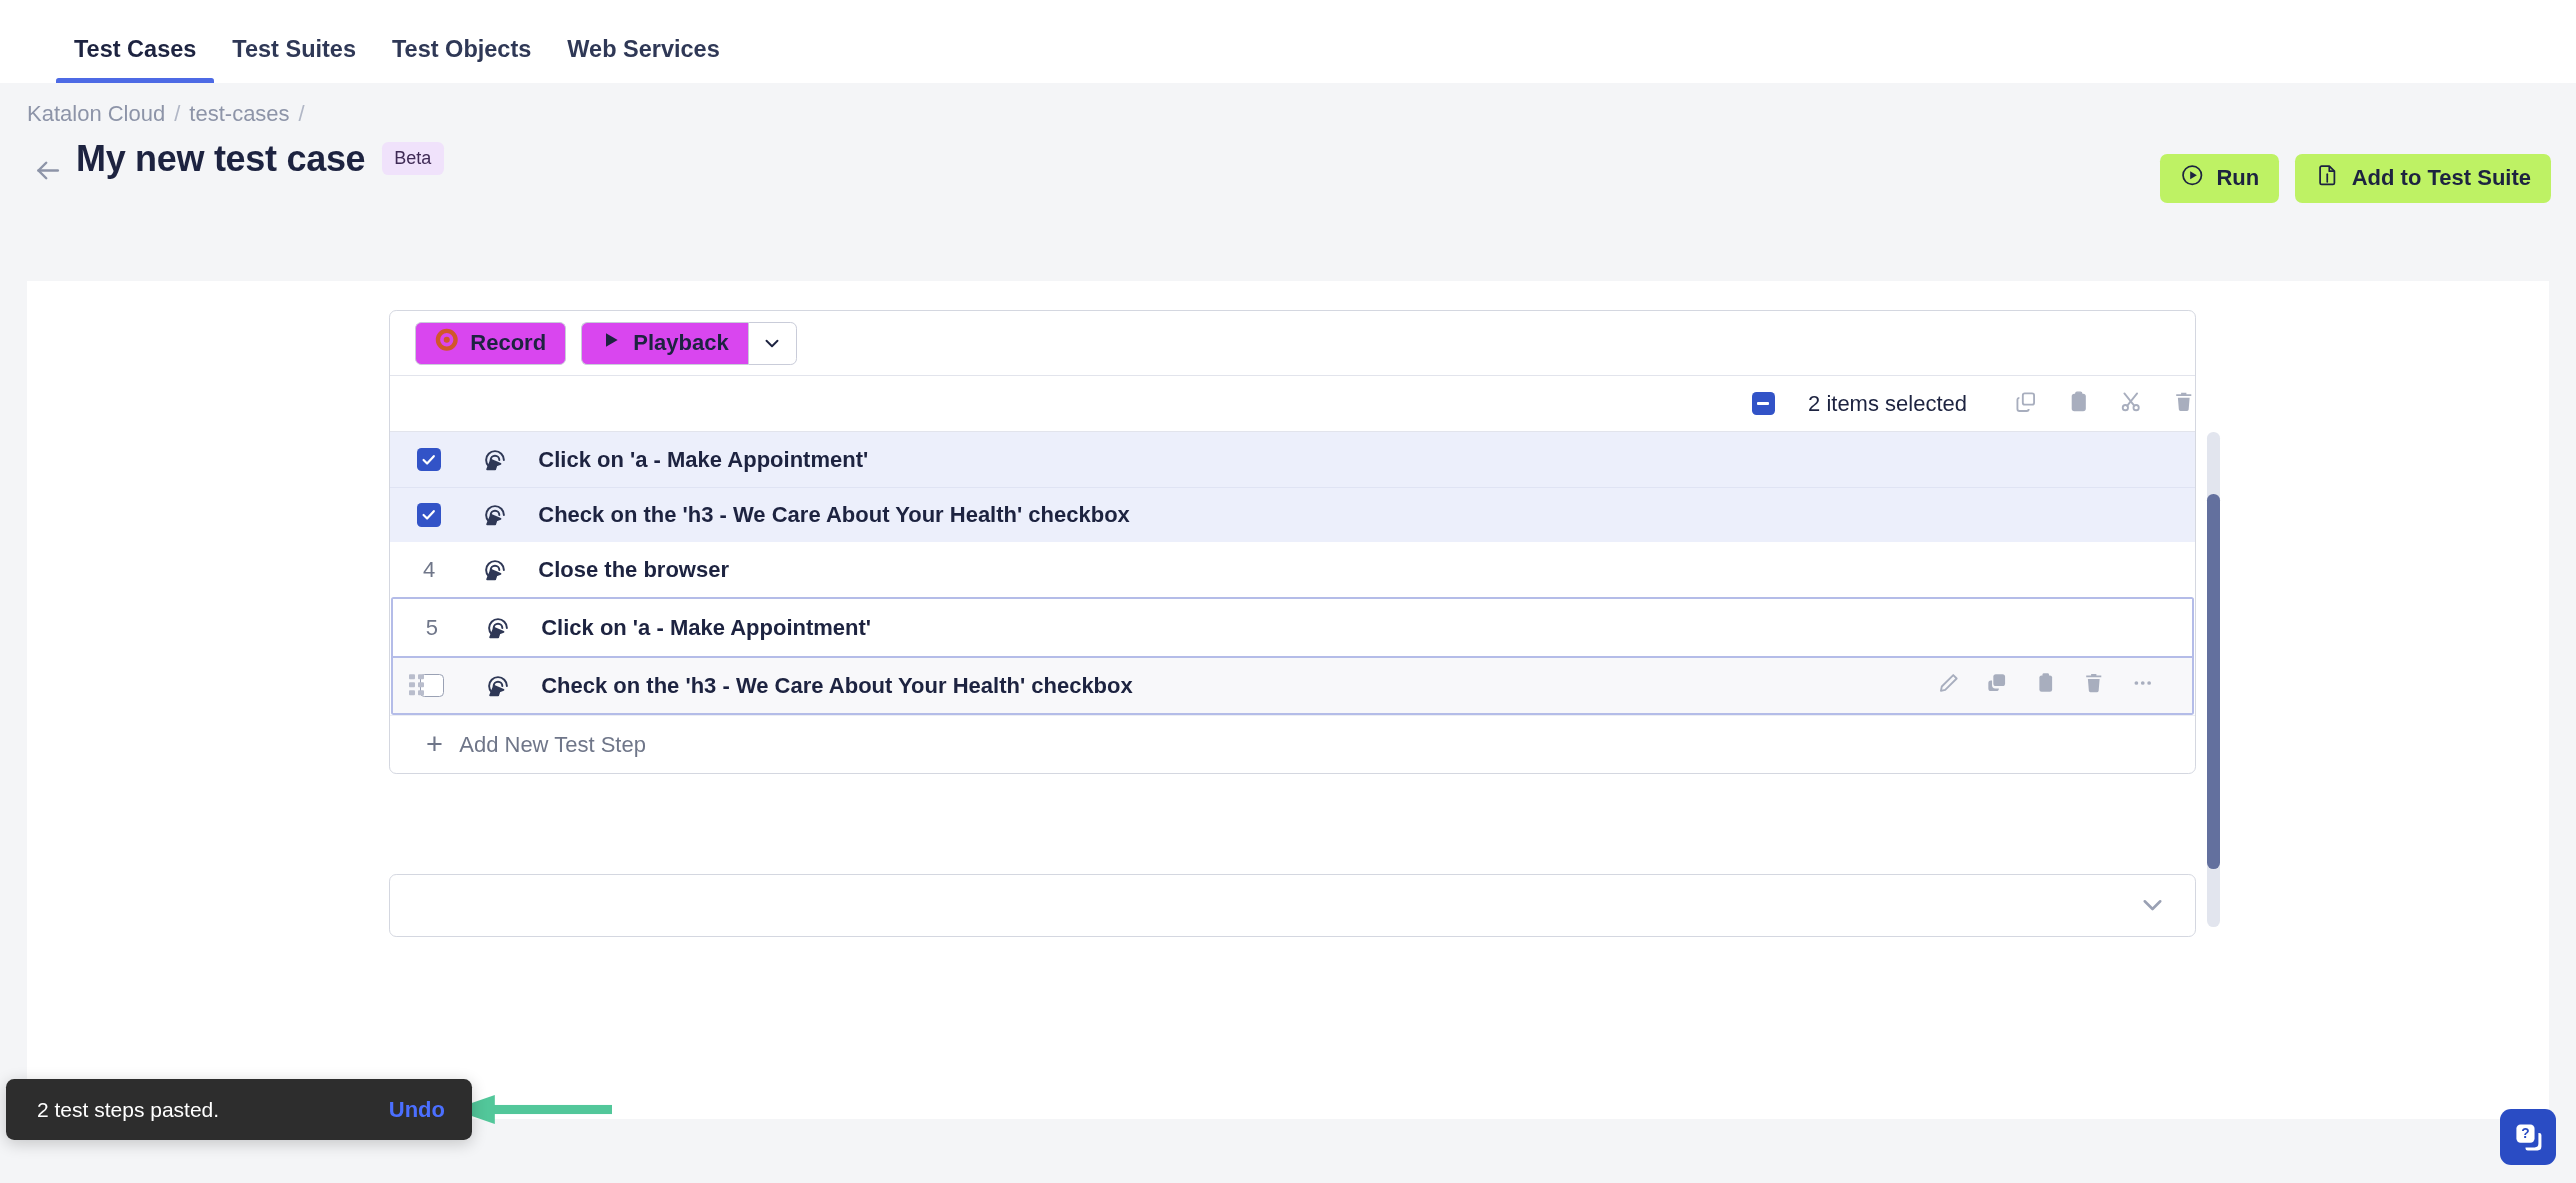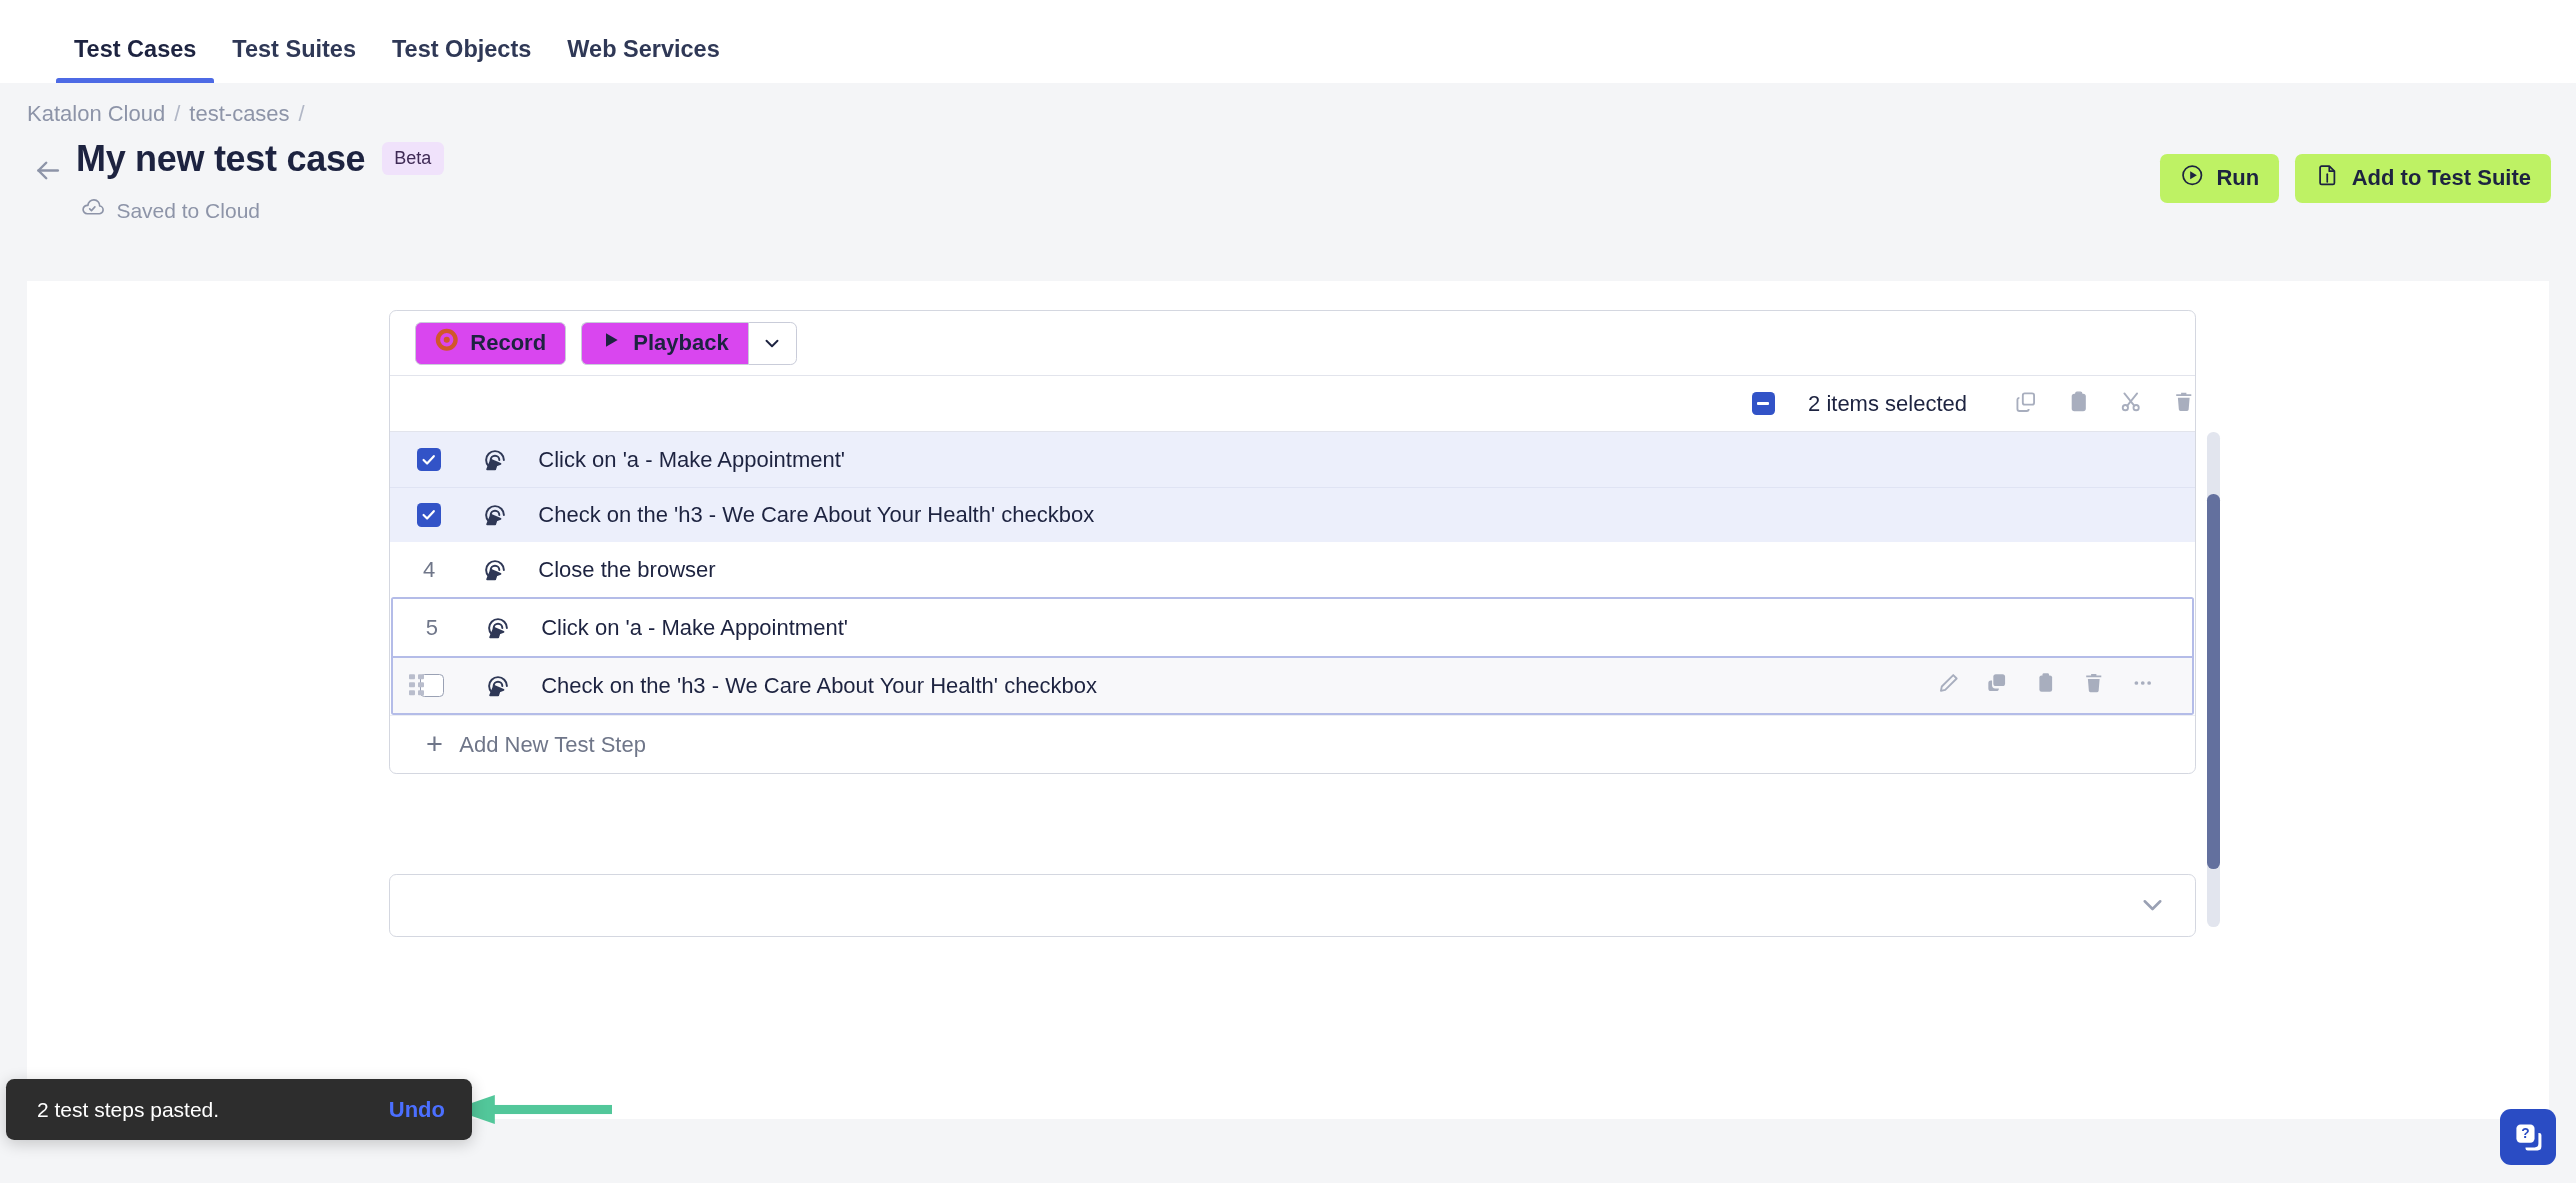--- a/index.html
+++ b/index.html
@@ -181,21 +181,21 @@
     gap: 2.7px 3.6px; cursor: grab;
   }
   .row .handle i { background: #b9bdcc; border-radius: 0.9px; display: block; width: 5.4px; height: 5.4px; }
   .row .cell-check {
     width: 78px; display: flex; justify-content: center; flex: 0 0 auto;
   }
   .row .cell-num {
     width: 78px; text-align: center; color: #6f7689; font-size: 22px; flex: 0 0 auto;
   }
   .row .cell-icon { width: 54px; display: flex; justify-content: center; flex: 0 0 auto; }
-  .row .cell-text { padding-left: 16.3px; flex: 1 1 auto; }
+  .row .cell-text { padding-left: 16.3px; flex: 1 1 auto; font-weight: bold; }
   .rowactions {
     position: absolute; right: 38px; top: 50%; transform: translateY(-50%);
     display: flex; align-items: center; gap: 25px;
   }
   .rowactions .ic { cursor: pointer; }
 
   
   .pastegroup {
     position: relative;
     border: 2.7px solid #b4bce8;
@@ -291,29 +291,20 @@
   <div class="backarrow">
     <svg width="31" height="31" viewBox="0 0 24 24" fill="none" stroke="#8d94a8" stroke-width="1.9" stroke-linecap="round" stroke-linejoin="round">
         <line x1="20" y1="12" x2="5" y2="12"></line>
         <polyline points="11 18 5 12 11 6"></polyline>
       </svg>
   </div>
   <div class="titleblock">
     <div class="titlerow">
       <div class="pagetitle">My new test case</div>
       <div class="beta">Beta</div>
-    </div>
-    <div class="savedrow">
-      <span>
-        <svg width="25" height="25" viewBox="0 0 24 24" fill="none" stroke="#8d94a8" stroke-width="1.6" stroke-linecap="round" stroke-linejoin="round">
-            <path d="M18 17H7a4 4 0 1 1 .6-7.95A5.5 5.5 0 0 1 18.9 9.6 3.7 3.7 0 0 1 18 17z"></path>
-            <polyline points="9.3 12.4 11 14 14.3 10.5"></polyline>
-          </svg>
-      </span>
-      <span>Saved to Cloud</span>
     </div>
   </div>
   <div class="headbtns">
     <button class="hbtn">
       <span>
         <svg width="24.5" height="24.5" viewBox="0 0 24 24" fill="none" stroke="#1d2340" stroke-width="1.7">
             <circle cx="12" cy="12" r="9"></circle>
             <polygon points="10,8 16.5,12 10,16" fill="#1d2340" stroke="none"></polygon>
           </svg>
       </span>

